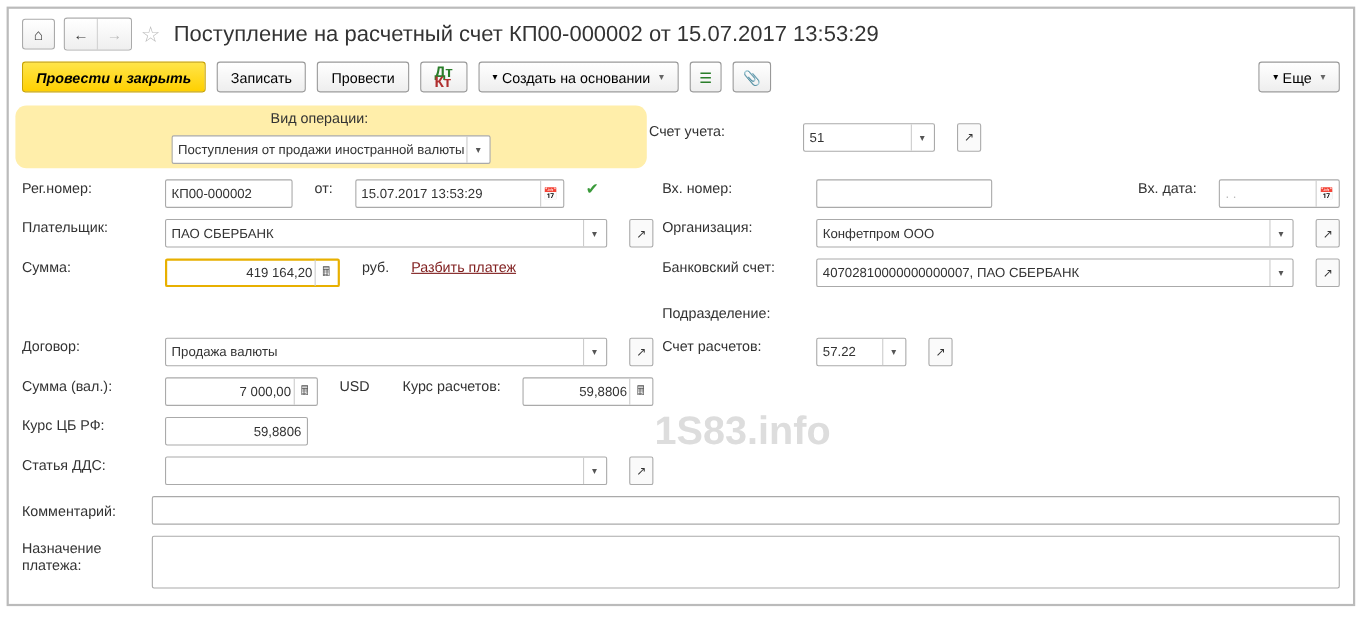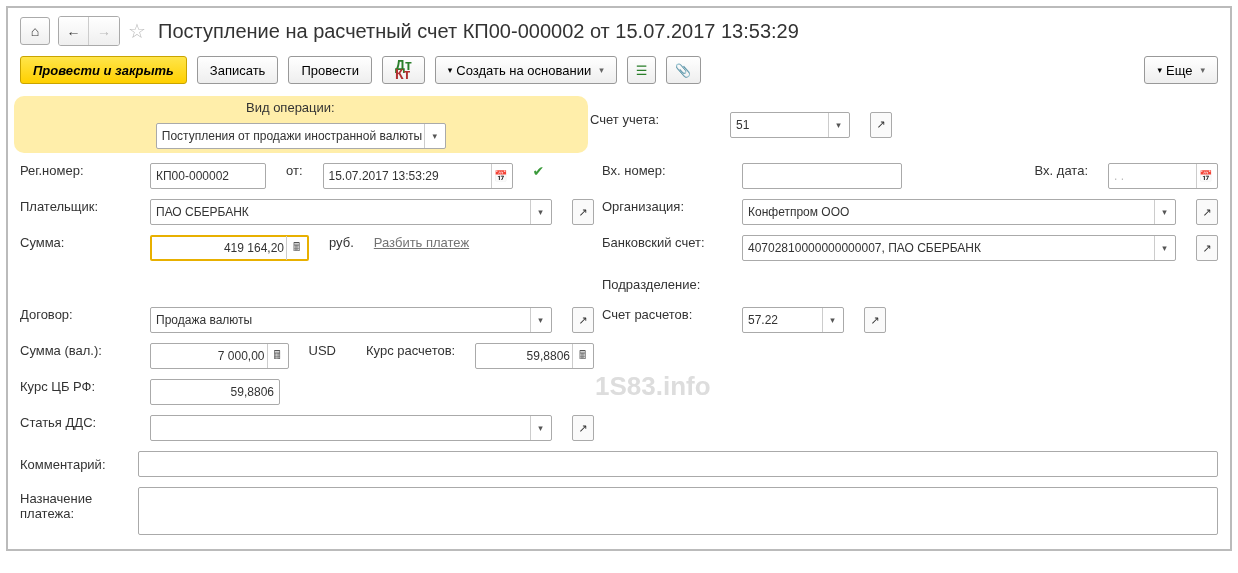--- a/index.html
+++ b/index.html
@@ -69,24 +69,24 @@
   .dd::before { content: "▾"; font-size: 9px; }
   .ext-open {
     width: 22px; height: 26px; border: 1px solid #aaa; border-radius: 2px;
     display: inline-flex; align-items: center; justify-content: center;
     font-size: 11px; cursor: pointer; background: #fafafa;
   }
   .check-ok { color: #3a9a3a; font-size: 14px; }
 
   .hl-row { background: #ffeeaa; padding: 4px 6px; margin-left: -6px; margin-right: -6px; border-radius: 10px; display: flex; align-items: center; gap: 8px; flex-direction: column; }
   .hl-field { border: 2px solid #e8b000 !important; }
-  .link { color: #737373; text-decoration: underline; cursor: pointer; }
+  .link { color: #7f1d1d; text-decoration: underline; cursor: pointer; }
   .unit { color: #333; }
   .ta { width: 100%; height: 48px; resize: none; padding: 4px 5px; align-items: flex-start; }
-  .wm { position: absolute; left: 48%; top: 275px; font-size: 26px; color: #ddd; pointer-events: none; font-weight: bold; }
+  .wm { position: absolute; left: 48%; top: 275px; font-size: 36px; color: #ddd; pointer-events: none; font-weight: bold; }
   .inp.empty .inp-txt { color: #bbb; }
 </style>
 </head>
 <body>
 
 <div class="window">
   <div class="titlebar">
     <div class="icon-btn">⌂</div>
     <div class="grp">
       <div class="icon-btn">←</div>
@@ -206,21 +206,21 @@
       <div class="col left">
         <span class="lbl">Договор:</span>
         <div class="inp" style="flex:1">
           <span class="inp-txt">Продажа валюты</span>
           <span class="suffix-btn dd"></span>
         </div>
         <div class="ext-open">↗</div>
       </div>
       <div class="col right">
         <span class="lbl r">Счет расчетов:</span>
-        <div class="inp" style="width:102px">
+        <div class="inp" style="width:82px">
           <span class="inp-txt">57.22</span>
           <span class="suffix-btn dd"></span>
         </div>
         <div class="ext-open">↗</div>
       </div>
     </div>
 
     <div class="row">
       <div class="col left">
         <span class="lbl">Сумма (вал.):</span>

